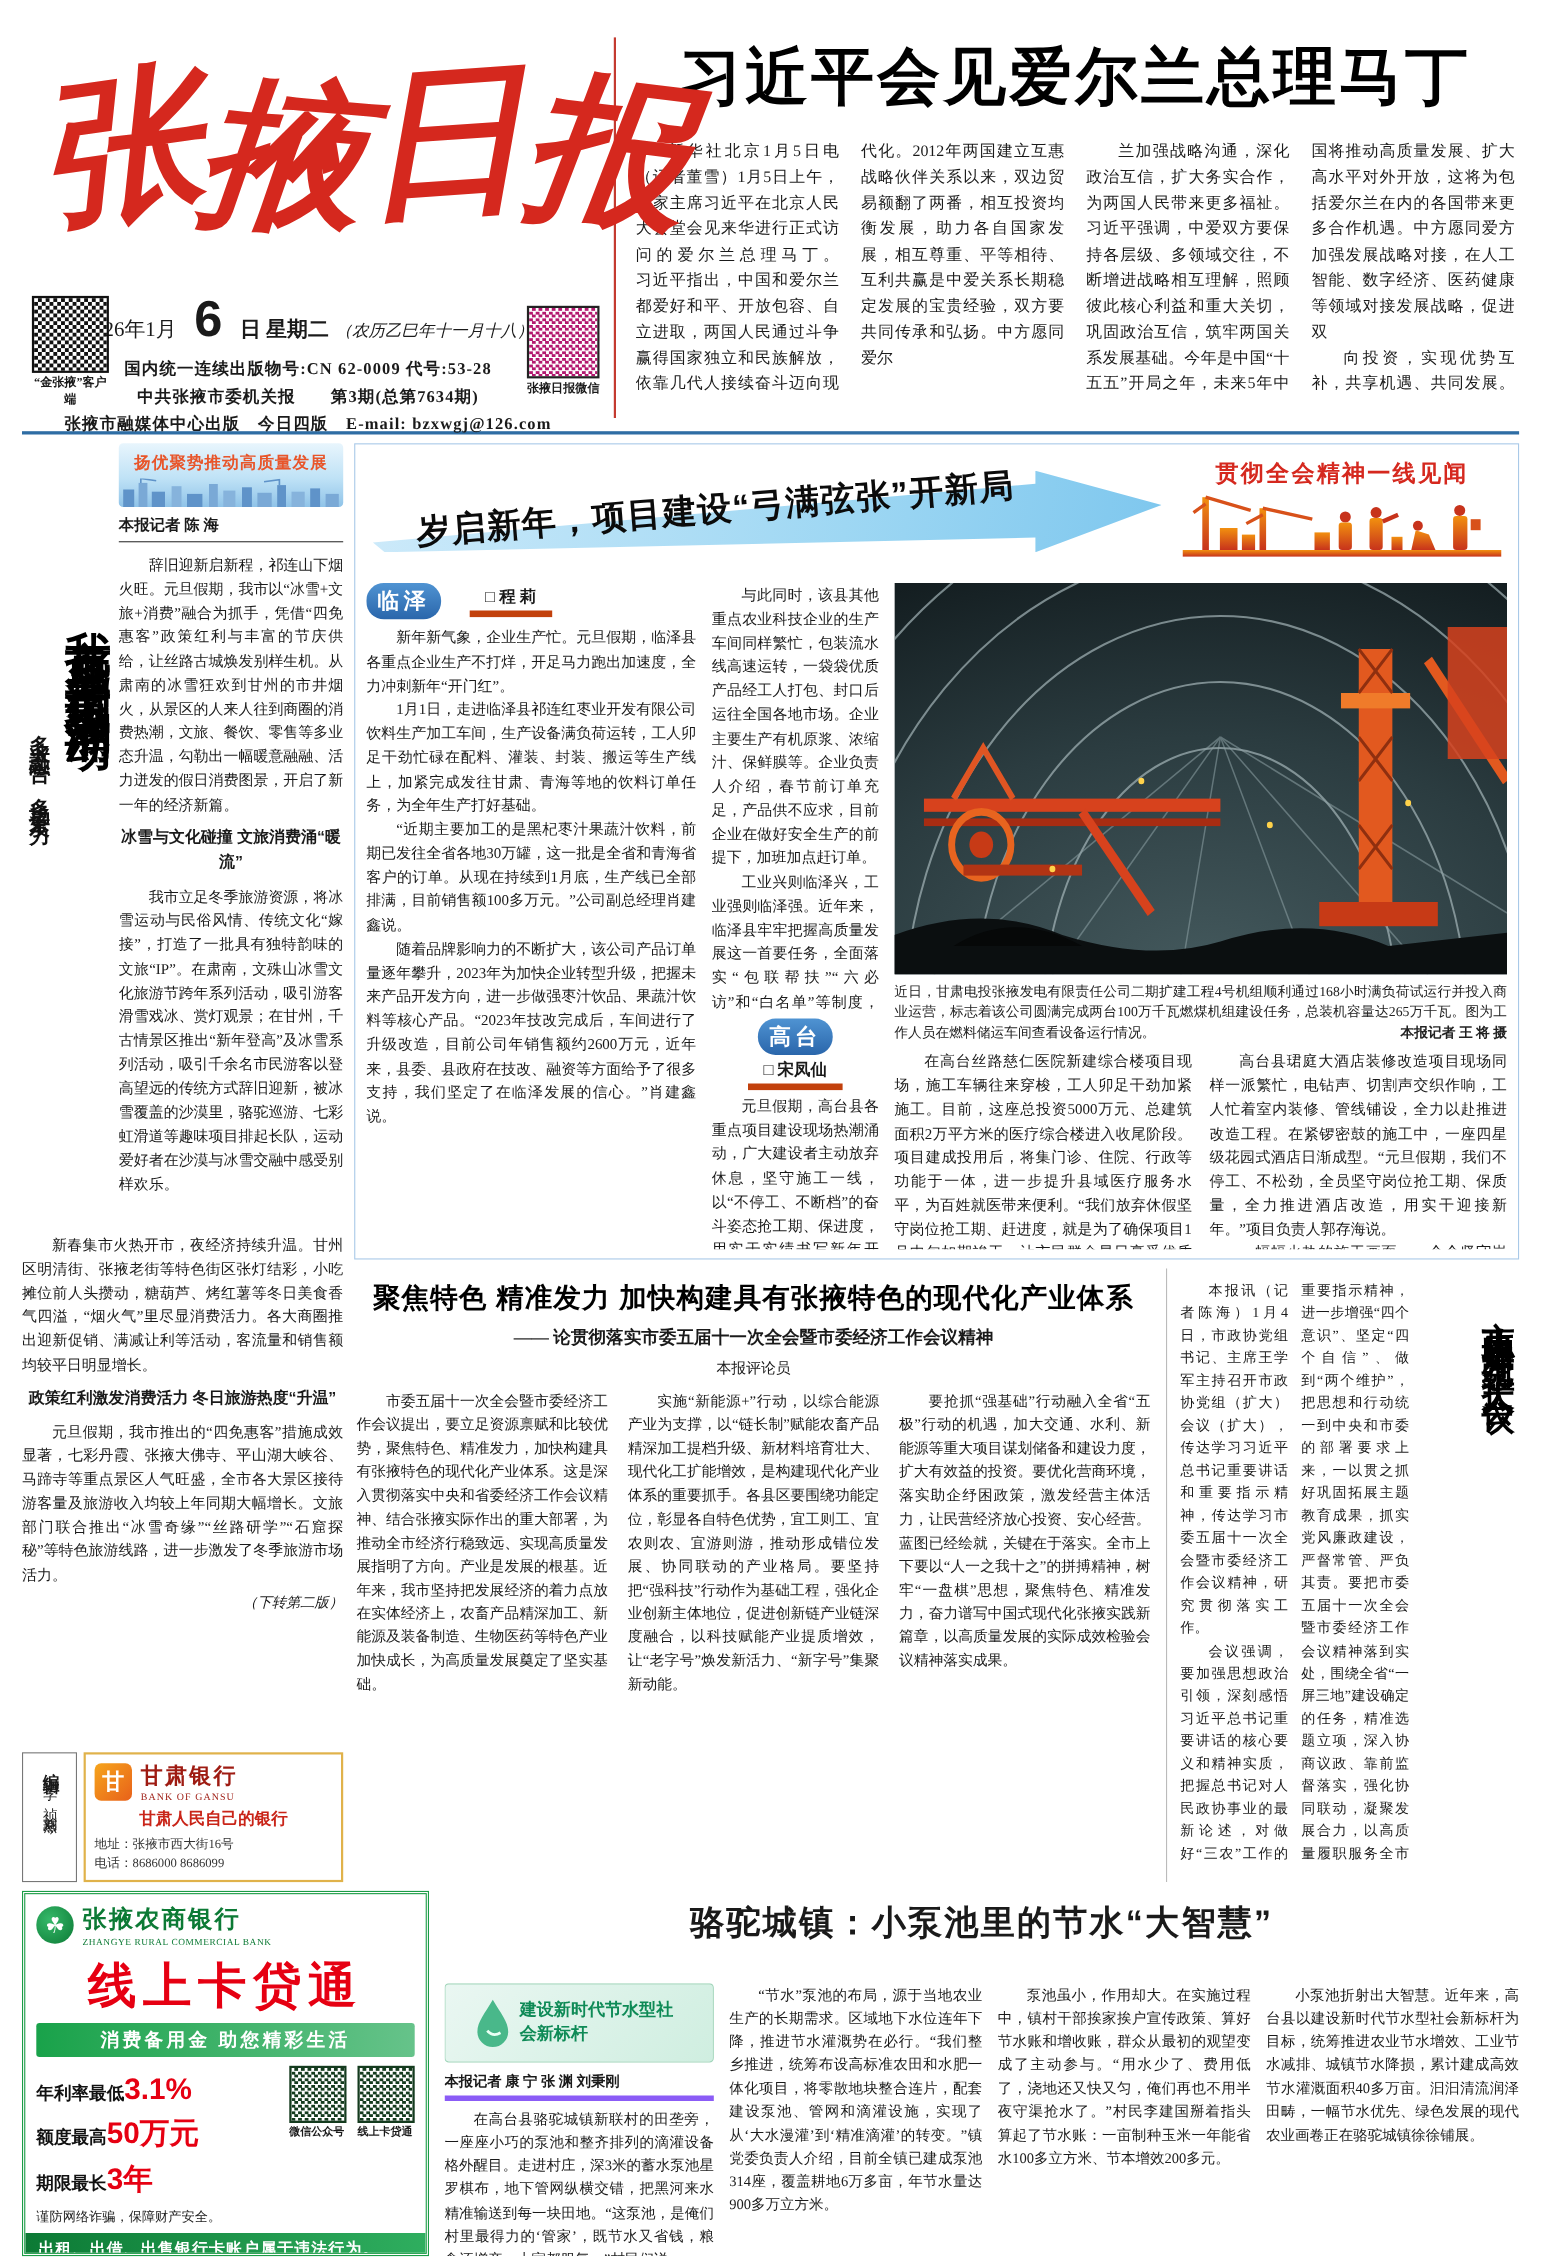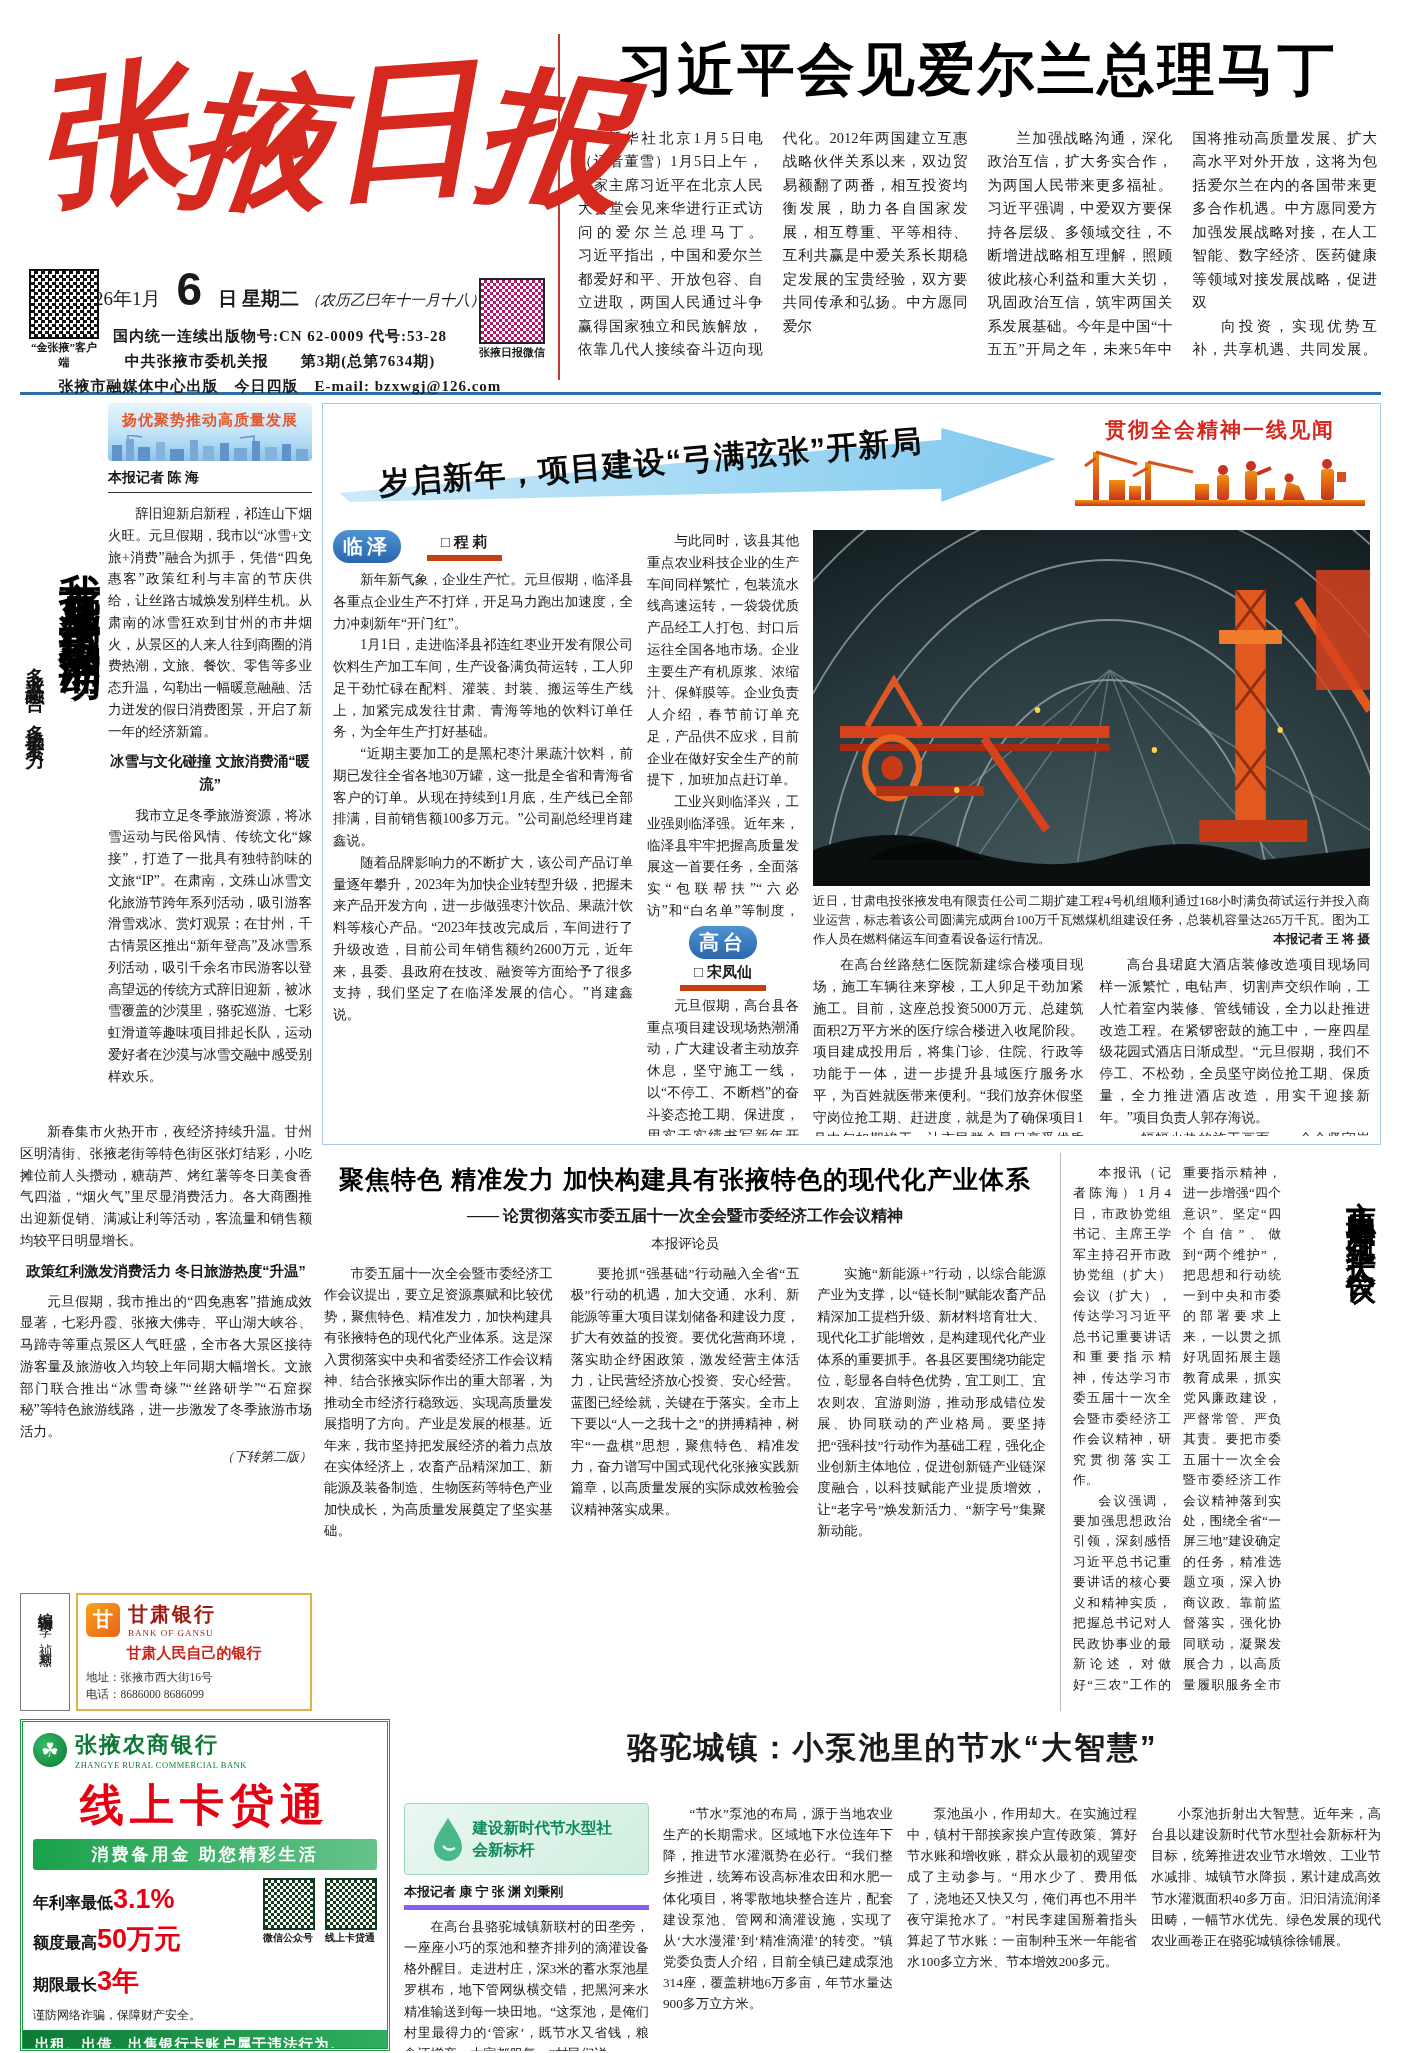--- a/index.html
+++ b/index.html
@@ -385,22 +385,22 @@
         </div>
       </section>
 
       <div class="third-row">
         <section class="editorial">
           <h2 class="edit-headline">聚焦特色 精准发力 加快构建具有张掖特色的现代化产业体系</h2>
           <div class="edit-subtitle">—— 论贯彻落实市委五届十一次全会暨市委经济工作会议精神</div>
           <div class="edit-byline">本报评论员</div>
           <div class="edit-cols">
             <p>市委五届十一次全会暨市委经济工作会议提出，要立足资源禀赋和比较优势，聚焦特色、精准发力，加快构建具有张掖特色的现代化产业体系。这是深入贯彻落实中央和省委经济工作会议精神、结合张掖实际作出的重大部署，为推动全市经济行稳致远、实现高质量发展指明了方向。产业是发展的根基。近年来，我市坚持把发展经济的着力点放在实体经济上，农畜产品精深加工、新能源及装备制造、生物医药等特色产业加快成长，为高质量发展奠定了坚实基础。</p>
+            <p>实施“新能源+”行动，以综合能源产业为支撑，以“链长制”赋能农畜产品精深加工提档升级、新材料培育壮大、现代化工扩能增效，是构建现代化产业体系的重要抓手。各县区要围绕功能定位，彰显各自特色优势，宜工则工、宜农则农、宜游则游，推动形成错位发展、协同联动的产业格局。要坚持把“强科技”行动作为基础工程，强化企业创新主体地位，促进创新链产业链深度融合，以科技赋能产业提质增效，让“老字号”焕发新活力、“新字号”集聚新动能。</p>
             <p>要抢抓“强基础”行动融入全省“五极”行动的机遇，加大交通、水利、新能源等重大项目谋划储备和建设力度，扩大有效益的投资。要优化营商环境，落实助企纾困政策，激发经营主体活力，让民营经济放心投资、安心经营。蓝图已经绘就，关键在于落实。全市上下要以“人一之我十之”的拼搏精神，树牢“一盘棋”思想，聚焦特色、精准发力，奋力谱写中国式现代化张掖实践新篇章，以高质量发展的实际成效检验会议精神落实成果。</p>
-            <p>实施“新能源+”行动，以综合能源产业为支撑，以“链长制”赋能农畜产品精深加工提档升级、新材料培育壮大、现代化工扩能增效，是构建现代化产业体系的重要抓手。各县区要围绕功能定位，彰显各自特色优势，宜工则工、宜农则农、宜游则游，推动形成错位发展、协同联动的产业格局。要坚持把“强科技”行动作为基础工程，强化企业创新主体地位，促进创新链产业链深度融合，以科技赋能产业提质增效，让“老字号”焕发新活力、“新字号”集聚新动能。</p>
           </div>
         </section>
         <section class="cppcc">
           <div class="cppcc-text">
             <p>本报讯（记者陈海）1月4日，市政协党组书记、主席王学军主持召开市政协党组（扩大）会议（扩大），传达学习习近平总书记重要讲话和重要指示精神，传达学习市委五届十一次全会暨市委经济工作会议精神，研究贯彻落实工作。</p>
             <p>会议强调，要加强思想政治引领，深刻感悟习近平总书记重要讲话的核心要义和精神实质，把握总书记对人民政协事业的最新论述，对做好“三农”工作的重要指示精神，进一步增强“四个意识”、坚定“四个自信”、做到“两个维护”，把思想和行动统一到中央和市委的部署要求上来，一以贯之抓好巩固拓展主题教育成果，抓实党风廉政建设，严督常管、严负其责。要把市委五届十一次全会暨市委经济工作会议精神落到实处，围绕全省“一屏三地”建设确定的任务，精准选题立项，深入协商议政、靠前监督落实，强化协同联动，凝聚发展合力，以高质量履职服务全市经济社会高质量发展。</p>
 
           </div>
           <div class="cppcc-headline">市政协召开党组（扩大）会议</div>
         </section>

